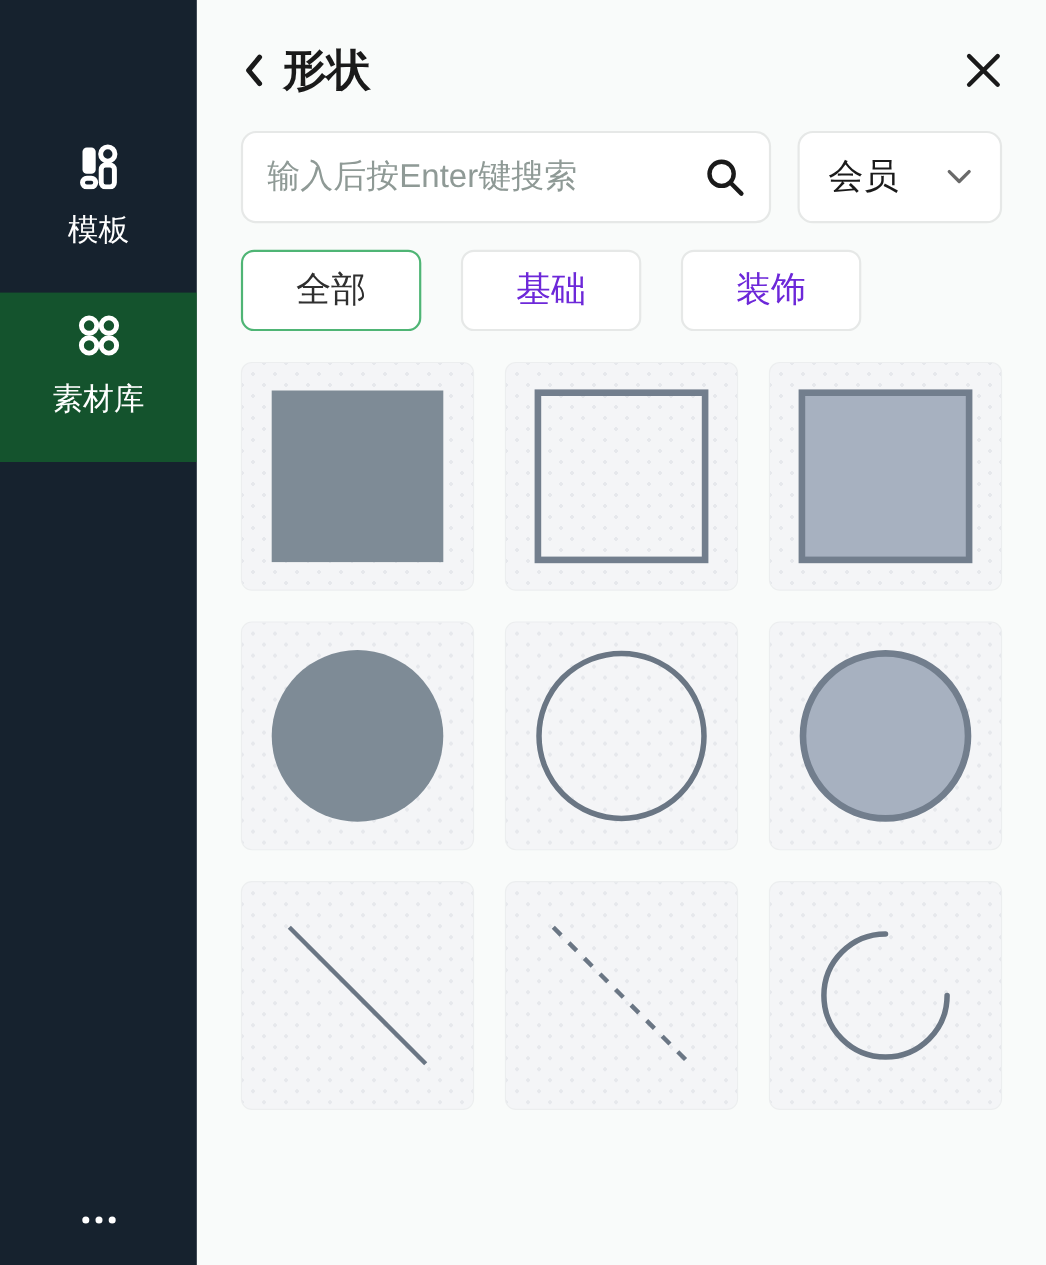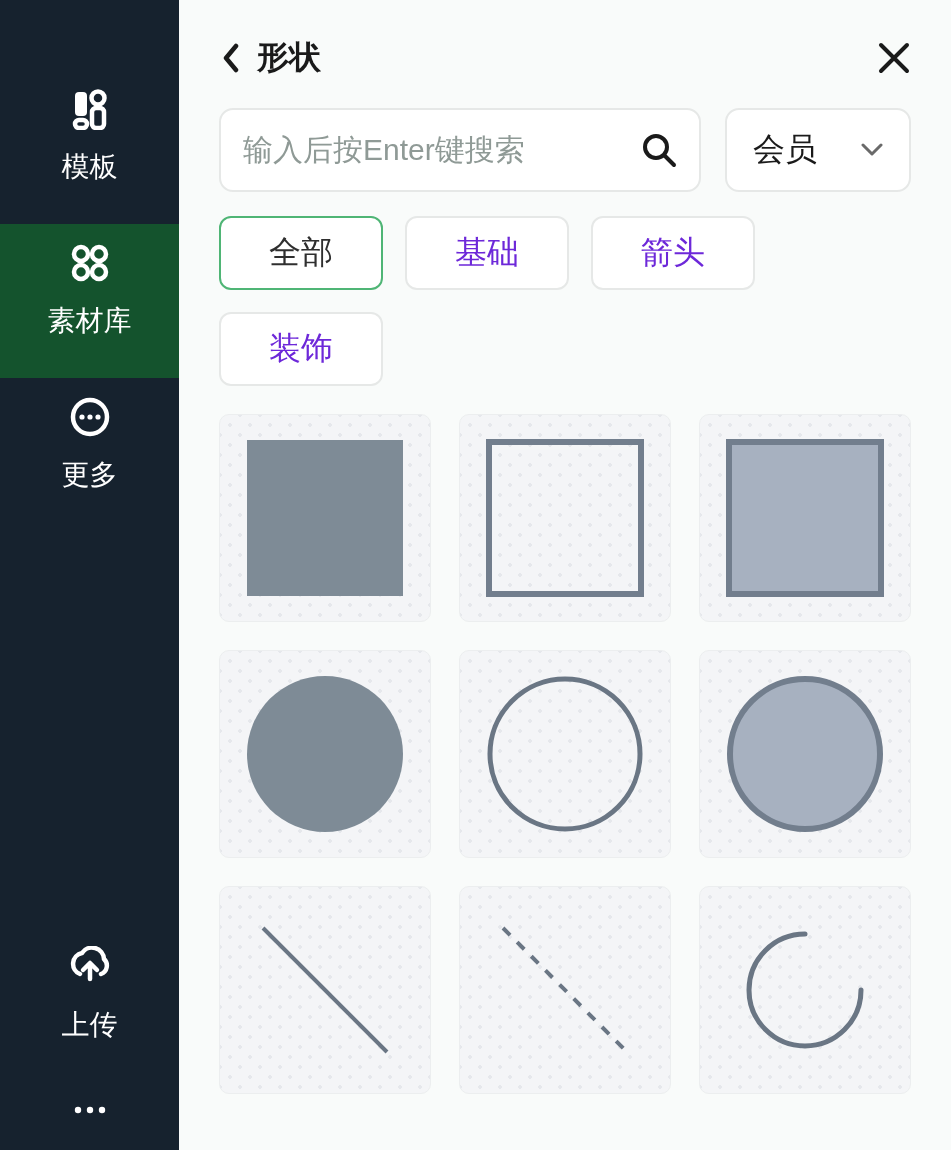--- a/index.html
+++ b/index.html
@@ -10,21 +10,21 @@
       overflow: hidden;
       background: #fff;
       display: flex;
     }
     .sidebar {
       width: 185px;
       background: #16222e;
       display: flex;
       flex-direction: column;
       align-items: center;
-      padding-top: 70px;
+      padding-top: 112px;
     }
     .sidebar-item {
       width: 100%;
       display: flex;
       flex-direction: column;
       align-items: center;
       gap: 18px;
       cursor: pointer;
       color: #fff;
       padding: 18px 0 38px;
@@ -57,21 +57,21 @@
     }
     .back-chevron {
       width: 24px;
       height: 32px;
       display: flex;
       align-items: center;
       justify-content: center;
       cursor: pointer;
       margin-right: 14px;
     }
-    .panel-title { font-size: 32px; font-weight: 700; color: #1a1a1a; flex: 1; }
+    .panel-title { font-size: 40px; font-weight: 700; color: #1a1a1a; flex: 1; }
     .close-btn { width: 34px; height: 34px; cursor: pointer; }
     .search-row {
       display: flex;
       gap: 24px;
       padding: 0 40px 24px;
       align-items: flex-end;
     }
     .search-box {
       flex: 1;
       display: flex;
@@ -101,21 +101,21 @@
       border-radius: 14px;
       padding: 0 26px;
       height: 84px;
       cursor: pointer;
     }
     .dropdown-label { font-size: 32px; color: #1a1a1a; }
     .dropdown-chevron { width: 22px; height: 14px; }
     .filter-row {
       display: flex;
       flex-wrap: wrap;
-      gap: 22px;
+      gap: 36px;
       padding: 0 40px 28px;
     }
     .filter-chip {
       display: flex;
       align-items: center;
       justify-content: center;
       background: #fff;
       border: 2px solid #e6e8e7;
       border-radius: 12px;
       height: 74px;
@@ -175,44 +175,24 @@
       <svg viewBox="0 0 42 42" width="42" height="42" aria-hidden="true">
         <circle cx="12" cy="12" r="7" fill="none" stroke="#fff" stroke-width="4.5"></circle>
         <circle cx="30" cy="12" r="7" fill="none" stroke="#fff" stroke-width="4.5"></circle>
         <circle cx="12" cy="30" r="7" fill="none" stroke="#fff" stroke-width="4.5"></circle>
         <circle cx="30" cy="30" r="7" fill="none" stroke="#fff" stroke-width="4.5"></circle>
       </svg>
     </span>
     <span class="sidebar-label">素材库</span>
   </div>
 
-  <div class="sidebar-item">
-    <span class="sidebar-icon">
-      <svg viewBox="0 0 42 42" width="42" height="42" aria-hidden="true">
-        <circle cx="21" cy="21" r="17" fill="none" stroke="#fff" stroke-width="4.5"></circle>
-        <circle cx="13" cy="21" r="2.6" fill="#fff"></circle>
-        <circle cx="21" cy="21" r="2.6" fill="#fff"></circle>
-        <circle cx="29" cy="21" r="2.6" fill="#fff"></circle>
-      </svg>
-    </span>
-    <span class="sidebar-label">更多</span>
-  </div>
 
   <div class="sidebar-spacer"></div>
 
 
-  <div class="sidebar-item">
-    <span class="sidebar-icon">
-      <svg viewBox="0 0 42 42" width="42" height="42" aria-hidden="true">
-        <path d="M11 28 a11 11 0 0 1 2-21 a12 12 0 0 1 22 6 a9 9 0 0 1 -3 15" fill="none" stroke="#fff" stroke-width="4.5" stroke-linecap="round"></path>
-        <path d="M21 33 V18 M14 24 l7-7 7 7" fill="none" stroke="#fff" stroke-width="4.5" stroke-linecap="round" stroke-linejoin="round"></path>
-      </svg>
-    </span>
-    <span class="sidebar-label">上传</span>
-  </div>
 
   <div class="sidebar-more">
     <span>
       <svg viewBox="0 0 42 16" width="42" height="16" aria-hidden="true">
         <circle cx="9" cy="8" r="3.2" fill="#fff"></circle>
         <circle cx="21" cy="8" r="3.2" fill="#fff"></circle>
         <circle cx="33" cy="8" r="3.2" fill="#fff"></circle>
       </svg>
     </span>
   </div>
@@ -255,23 +235,20 @@
   </div>
 
   <div class="filter-row">
     <div class="filter-chip active">
       <span>全部</span>
     </div>
     <div class="filter-chip">
       <span>基础</span>
     </div>
     <div class="filter-chip">
-      <span>箭头</span>
-    </div>
-    <div class="filter-chip">
       <span>装饰</span>
     </div>
   </div>
 
   <div class="shape-grid">
 
     <div class="shape-cell">
       <svg viewBox="0 0 160 160" width="160" height="160" aria-hidden="true">
         <rect x="2" y="2" width="156" height="156" fill="#7e8b96"></rect>
       </svg>

